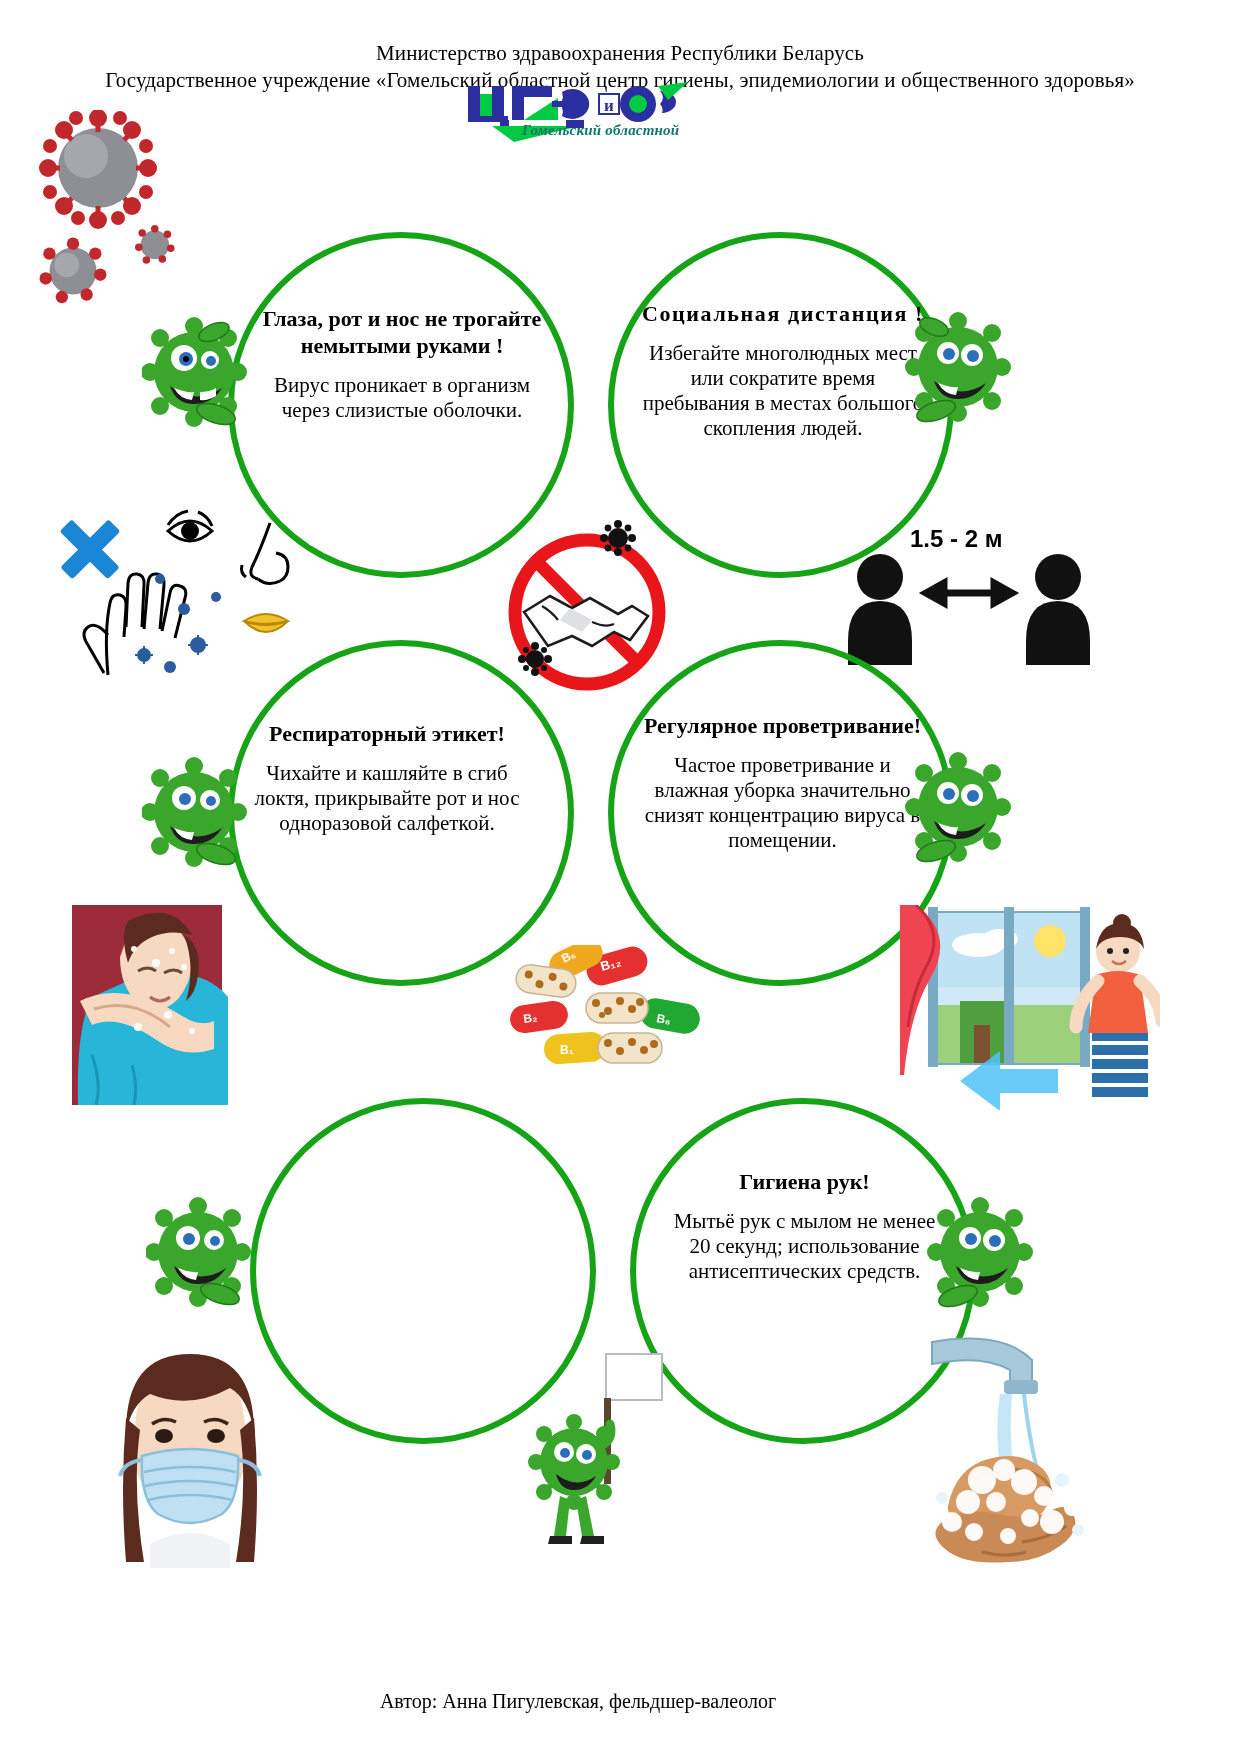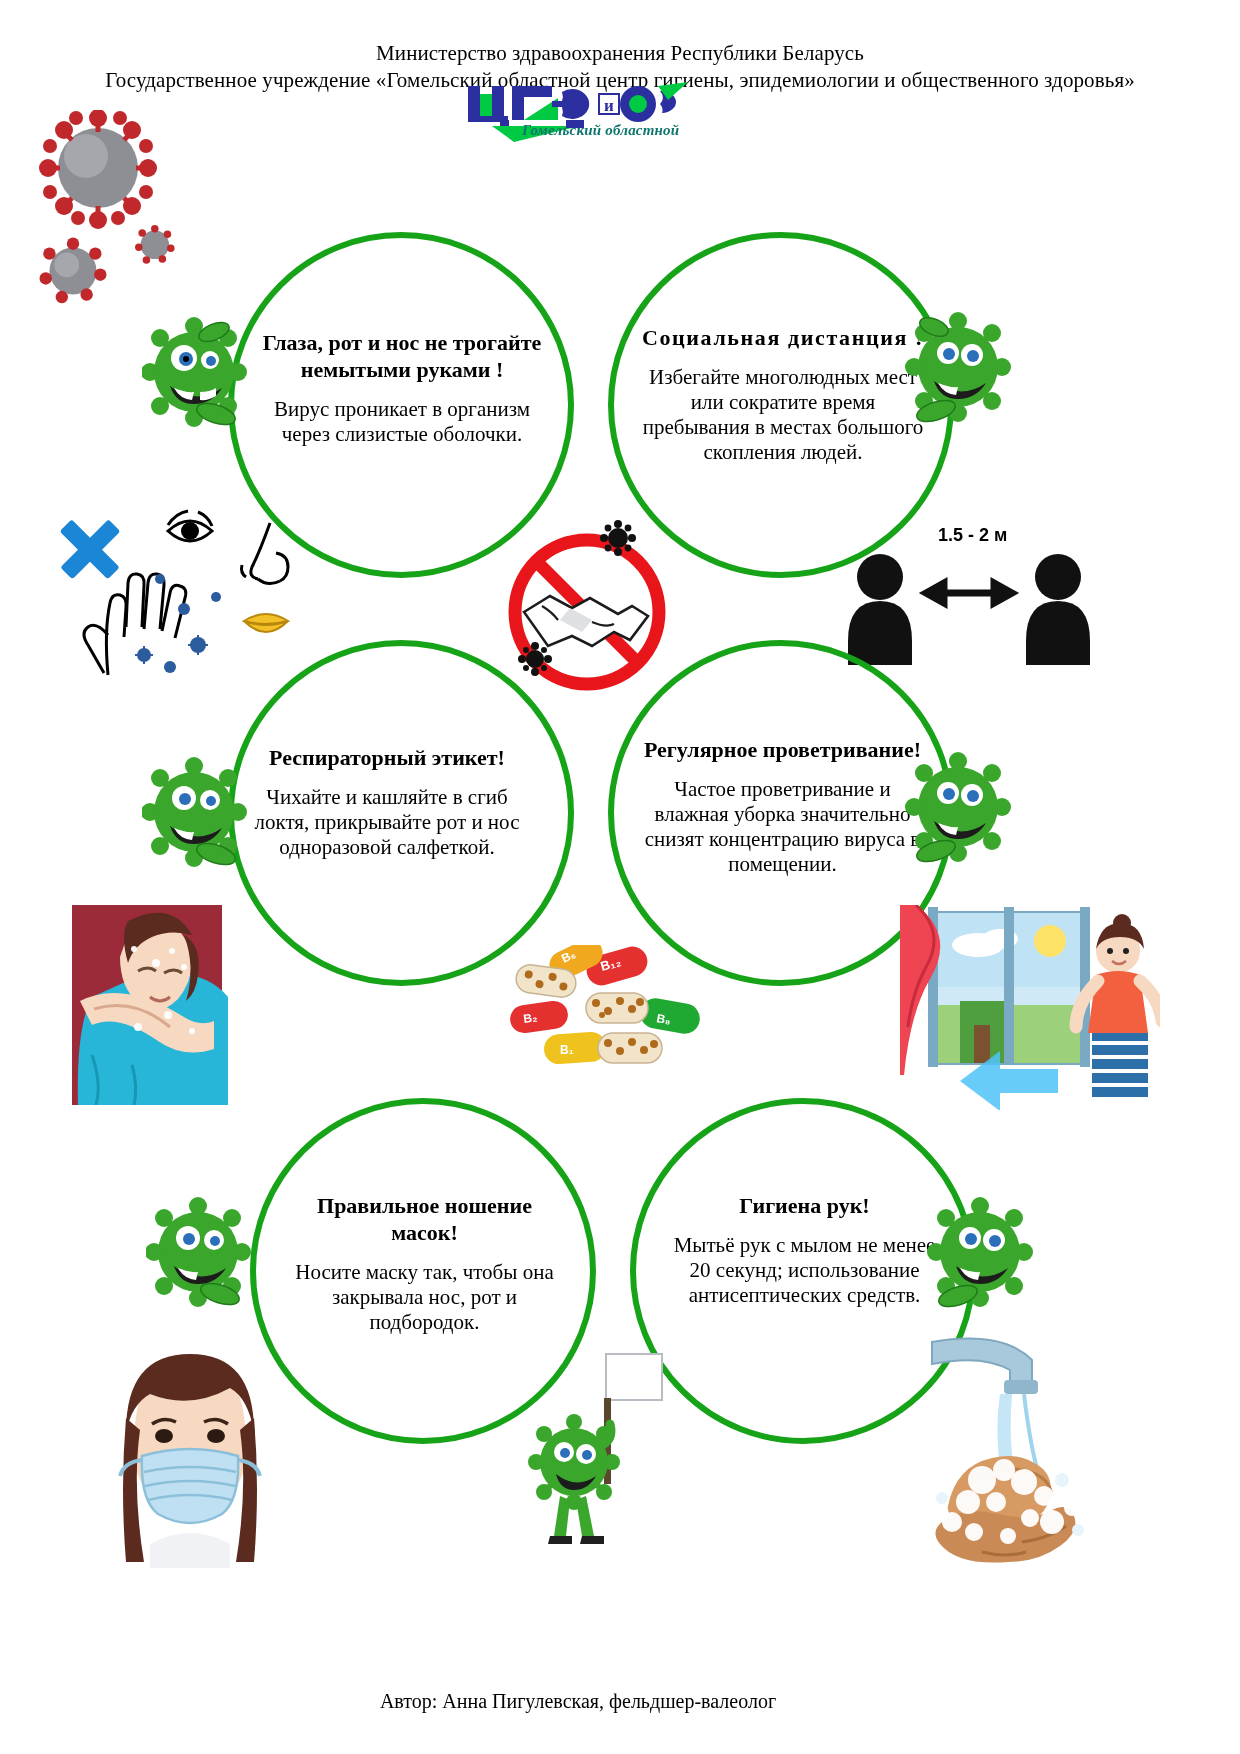--- a/index.html
+++ b/index.html
@@ -30,34 +30,34 @@
   }
 
   
   .circle{
     position:absolute;border:6px solid #17a317;border-radius:50%;
     box-sizing:border-box;background:transparent;
   }
   .c-txt{
     position:absolute;text-align:center;box-sizing:border-box;
   }
-  .c-head{font-weight:bold;font-size:22px;line-height:27px;margin-top:24px;}
+  .c-head{font-weight:bold;font-size:22px;line-height:27px;}
   .c-head.sp{letter-spacing:1.6px;}
   .c-body{font-size:21px;line-height:25px;margin-top:14px;}
 
   
   .footer{
     position:absolute;left:0;top:1690px;width:1100px;text-align:center;
     font-weight:normal;font-size:20px;padding-left:28px;
   }
 
   
   .dist-label{
     position:absolute;left:910px;top:525px;
-    font-family:"Liberation Sans",sans-serif;font-weight:bold;font-size:18px;margin-left:28px;
+    font-family:"Liberation Sans",sans-serif;font-weight:bold;font-size:24px;
   }
 
   svg{display:block;}
   .abs{position:absolute;}
 </style>
 </head>
 <body>
 
 <div class="poster">
 
@@ -525,24 +525,20 @@
           <line x1="192" y1="152" x2="248" y2="152"></line>
         <line x1="192" y1="166" x2="248" y2="166"></line>
           <line x1="192" y1="180" x2="248" y2="180"></line>
       </g>
       <path d="M198 76 q-22 22 -22 46" fill="none" stroke="#f6d9c0" stroke-width="13" stroke-linecap="round"></path>
       <path d="M240 76 q20 18 22 40" fill="none" stroke="#f6d9c0" stroke-width="13" stroke-linecap="round"></path>
     </g>
   </svg>
 
   <div class="circle" style="left:250px;top:1098px;width:346px;height:346px;"></div>
-  <div class="c-txt" style="left:282px;top:1168px;width:285px;">
-    <div class="c-head">Правильное ношение масок!</div>
-    <div class="c-body">Носите маску так, чтобы она закрывала нос, рот и подбородок.</div>
-  </div>
   <svg class="abs" style="left:146px;top:1190px;" width="120" height="130" viewBox="0 0 120 130">
     <g fill="#3aa62c">
       <circle cx="52" cy="62" r="40"></circle>
       <g>
         <circle cx="52" cy="16" r="9"></circle>
           <circle cx="86" cy="28" r="9"></circle>
         <circle cx="96" cy="62" r="9"></circle>
           <circle cx="86" cy="96" r="9"></circle>
         <circle cx="52" cy="108" r="9"></circle>
           <circle cx="18" cy="96" r="9"></circle>

